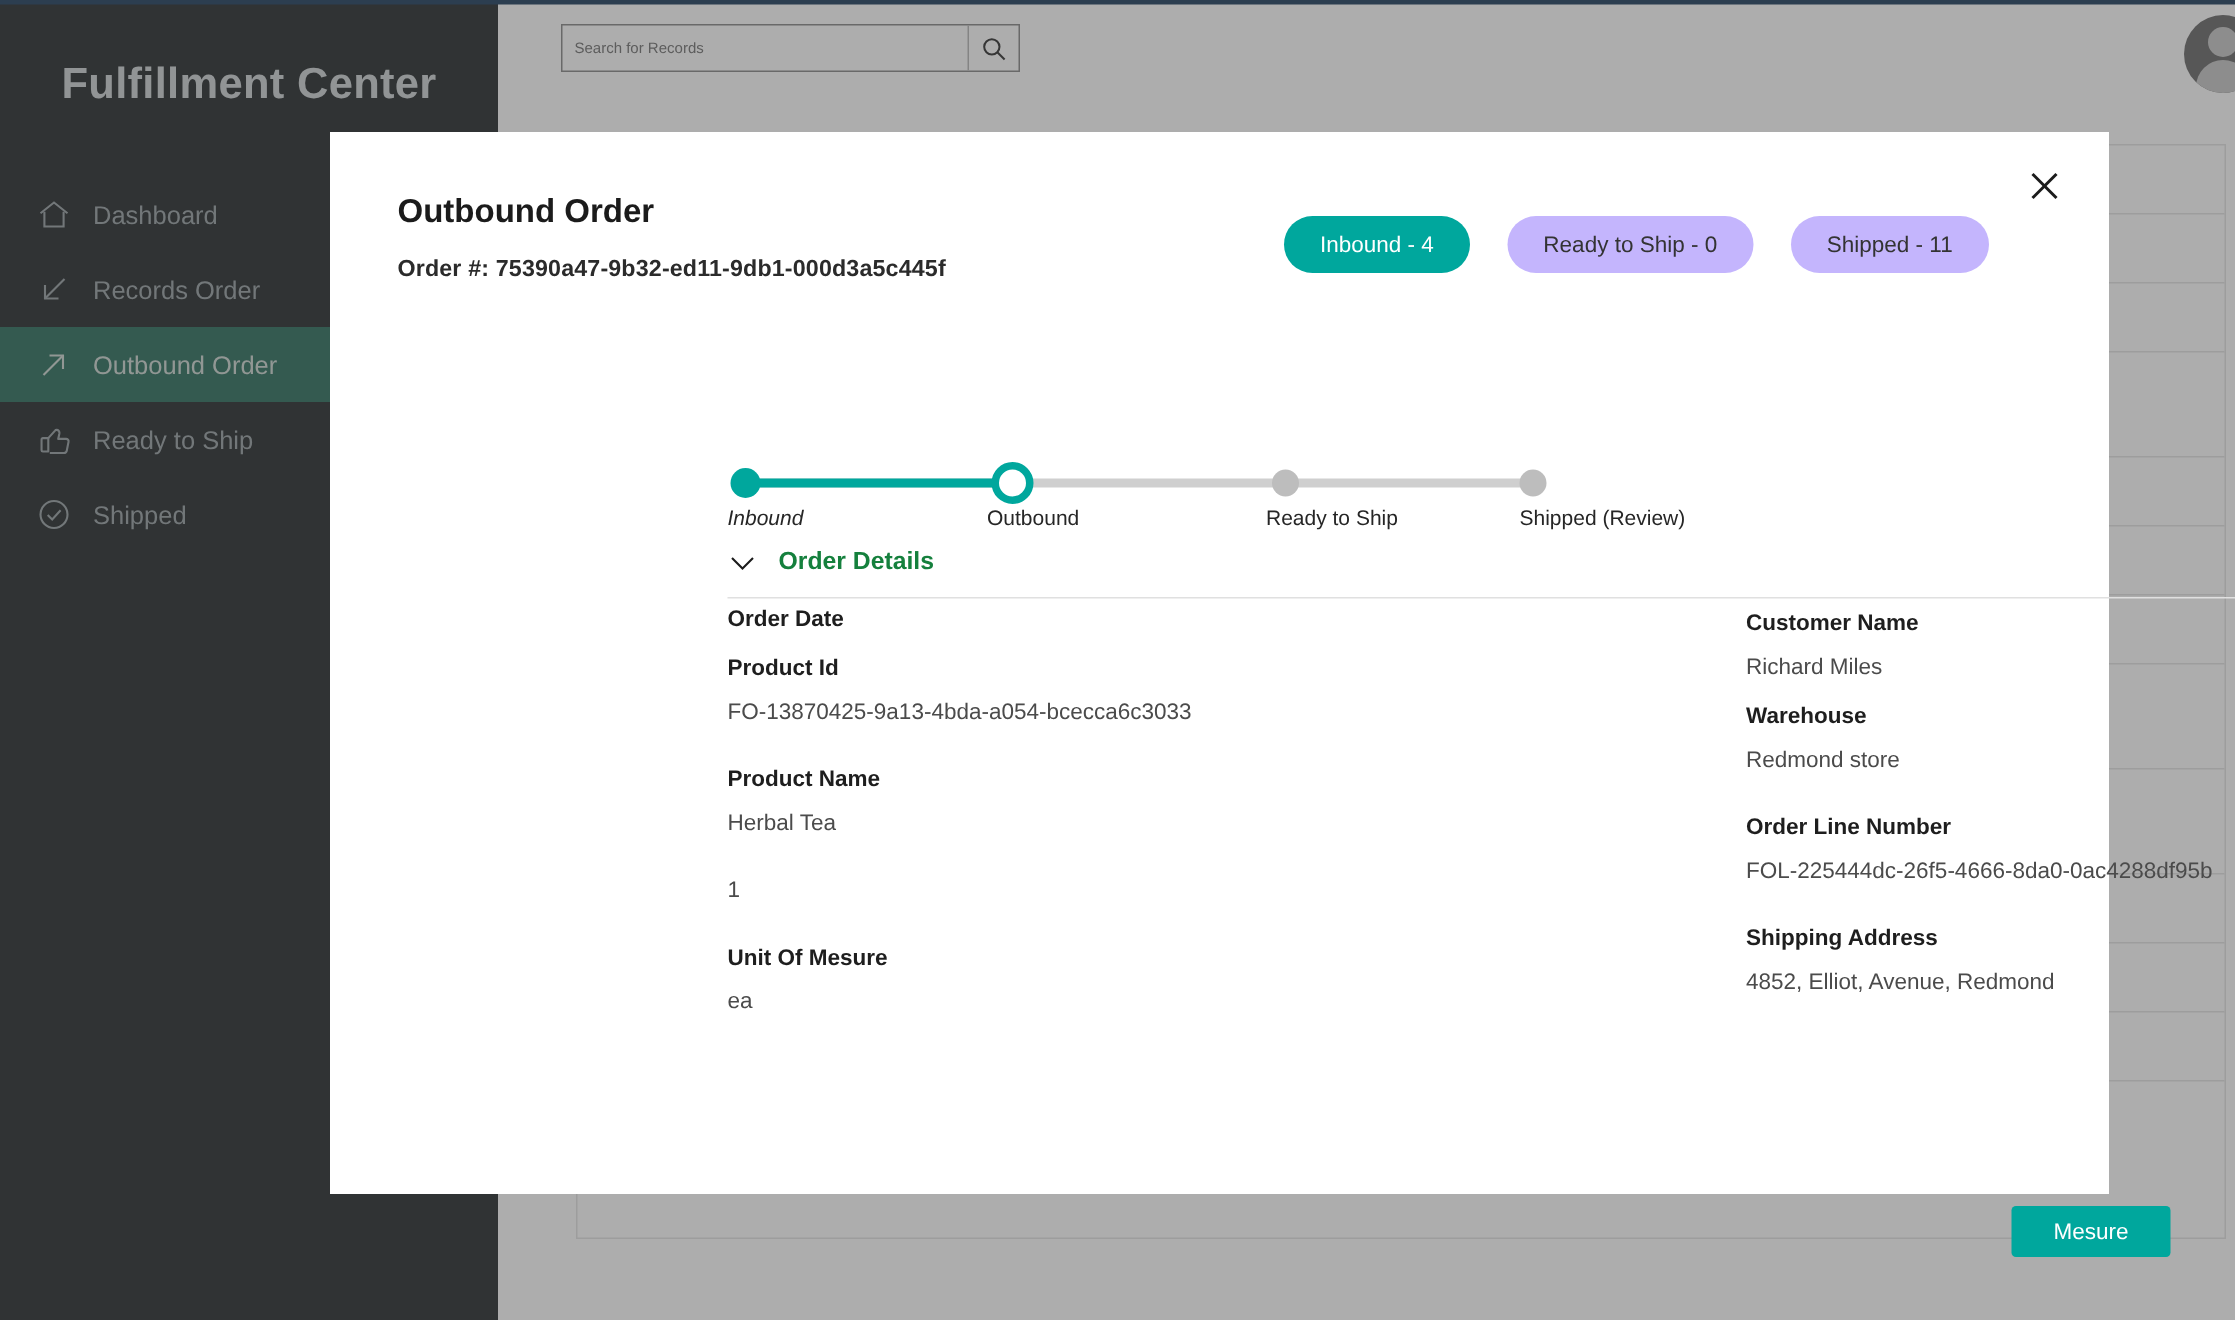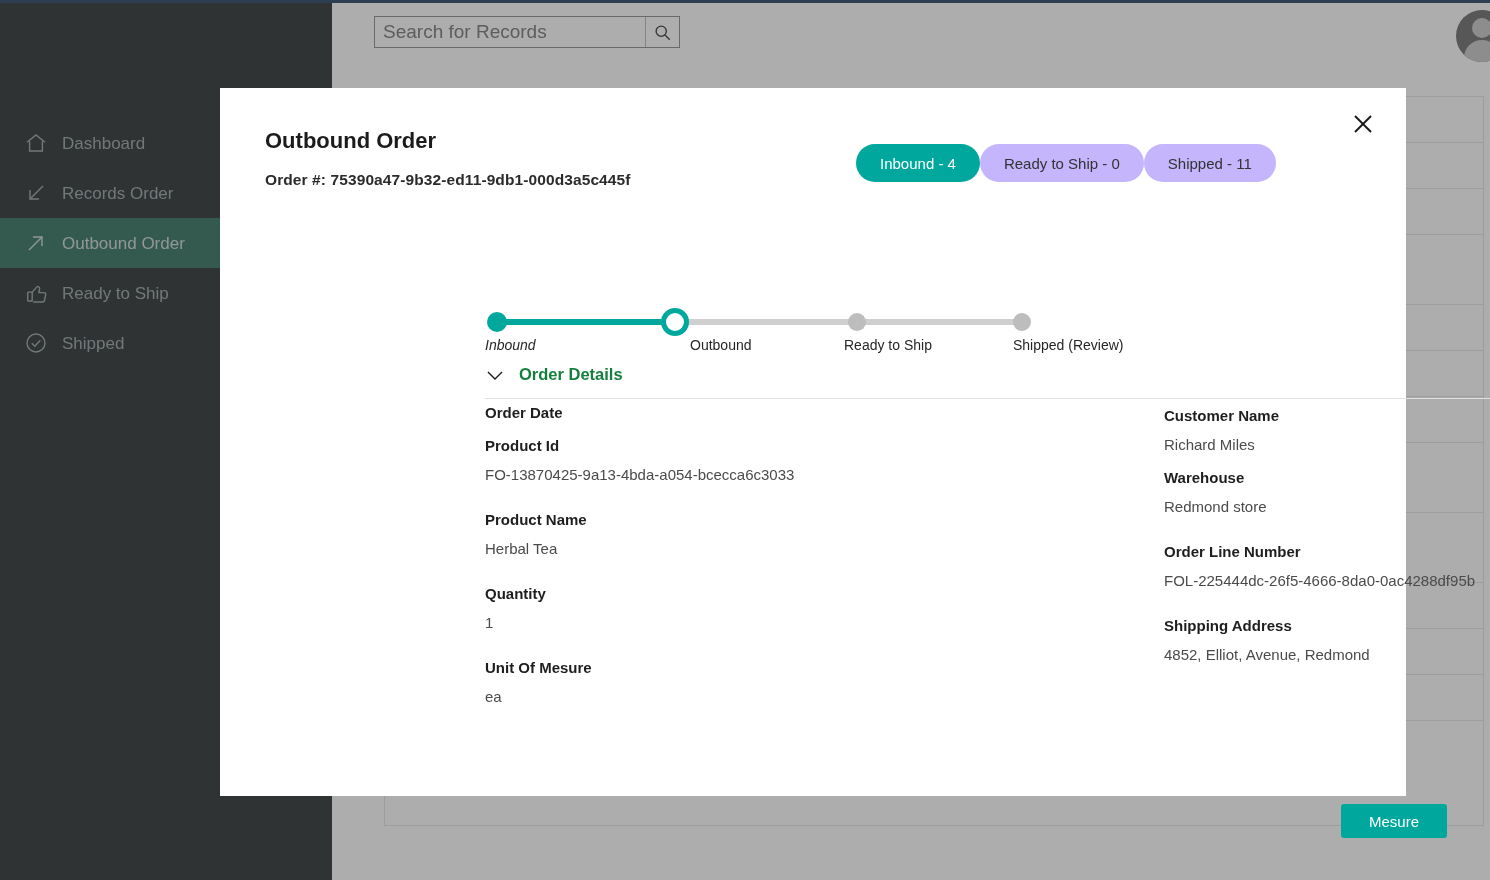--- a/index.html
+++ b/index.html
@@ -70,21 +70,21 @@
   .search-box {
     position: absolute; top: 16px; left: 42px;
     width: 306px; height: 32px;
     border: 1px solid #8a8a8a;
     background: #ffffff;
     display: flex; align-items: center;
   }
   .search-input {
     border: 0; outline: none; background: transparent;
     font-family: "Liberation Sans", sans-serif;
-    font-size: 19px; color: #595959;
+    font-size: 10px; color: #595959;
     padding: 0 8px; flex: 1; height: 100%;
   }
   .search-btn {
     width: 34px; height: 100%;
     display: flex; align-items: center; justify-content: center;
     border-left: 1px solid #b9b9b9;
     background: transparent; cursor: pointer;
   }
   .avatar {
     position: absolute; top: 10px; right: -18px;
@@ -145,21 +145,21 @@
   }
   .order-num {
     position: absolute; left: 45px; top: 83px;
     font-size: 15.5px; font-weight: bold; color: #2b2b2b;
     letter-spacing: .1px;
   }
 
   
   .pills {
     position: absolute; top: 56px; left: 636px;
-    display: flex; align-items: center; 
+    display: flex; align-items: center; gap: 25px;
   }
   .pill {
     height: 38px; border-radius: 19px;
     display: flex; align-items: center; justify-content: center;
     padding: 0 24px;
     font-size: 15px; color: #333333;
     background: #c4b5fd; cursor: pointer;
     white-space: nowrap;
   }
   .pill.active { background: #00a79d; color: #ffffff; font-weight: 400; }
@@ -274,20 +274,21 @@
       <div class="bg-row tall"></div>
       <div class="bg-row tall"></div>
       <div class="bg-row"></div>
       <div class="bg-row"></div>
       <div class="bg-row"></div>
       <div class="bg-row"></div>
     </div>
   </div>
 
   <div class="sidebar">
+    <div class="brand">Fulfillment Center</div>
 
     <div class="nav">
 
       <div class="nav-item">
         <span class="nav-ico">
           <svg width="24" height="24" viewBox="0 0 24 24">
             <path d="M3 11.2 12 4l9 7.2" fill="none" stroke="#9aa3a6" stroke-width="1.4"></path>
             <path d="M5.6 10.2V20h12.8v-9.8" fill="none" stroke="#9aa3a6" stroke-width="1.4"></path>
           </svg>
         </span>
@@ -360,21 +361,21 @@
     <div class="stepper">
       <div class="track"></div>
       <div class="track-fill"></div>
 
       <div class="node dot-done" style="left:2px;"></div>
       <div class="node ring" style="left:176px;"></div>
       <div class="node dot-todo" style="left:363px;"></div>
       <div class="node dot-todo" style="left:528px;"></div>
 
       <div class="step-label" style="left:0px;font-style:italic;">Inbound</div>
-      <div class="step-label" style="left:173px;margin-left:32px;">Outbound</div>
+      <div class="step-label" style="left:173px;">Outbound</div>
       <div class="step-label" style="left:359px;">Ready to Ship</div>
       <div class="step-label" style="left:528px;">Shipped (Review)</div>
     </div>
 
     <div class="section-head">
       <svg width="20" height="14" viewBox="0 0 20 14">
         <polyline points="3,4 10,11 17,4" fill="none" stroke="#1b1b1b" stroke-width="1.4"></polyline>
       </svg>
       <span class="section-title">Order Details</span>
     </div>
@@ -388,21 +389,20 @@
         </div>
         <div class="field gap-lg">
           <div class="field-label">Product Id</div>
           <div class="field-value">FO-13870425-9a13-4bda-a054-bcecca6c3033</div>
         </div>
         <div class="field gap-lg">
           <div class="field-label">Product Name</div>
           <div class="field-value">Herbal Tea</div>
         </div>
         <div class="field gap-lg">
-          <div class="field-label">Quantity</div>
           <div class="field-value">1</div>
         </div>
         <div class="field">
           <div class="field-label">Unit Of Mesure</div>
           <div class="field-value">ea</div>
         </div>
       </div>
 
       <div class="col-right">
         <div class="field">

